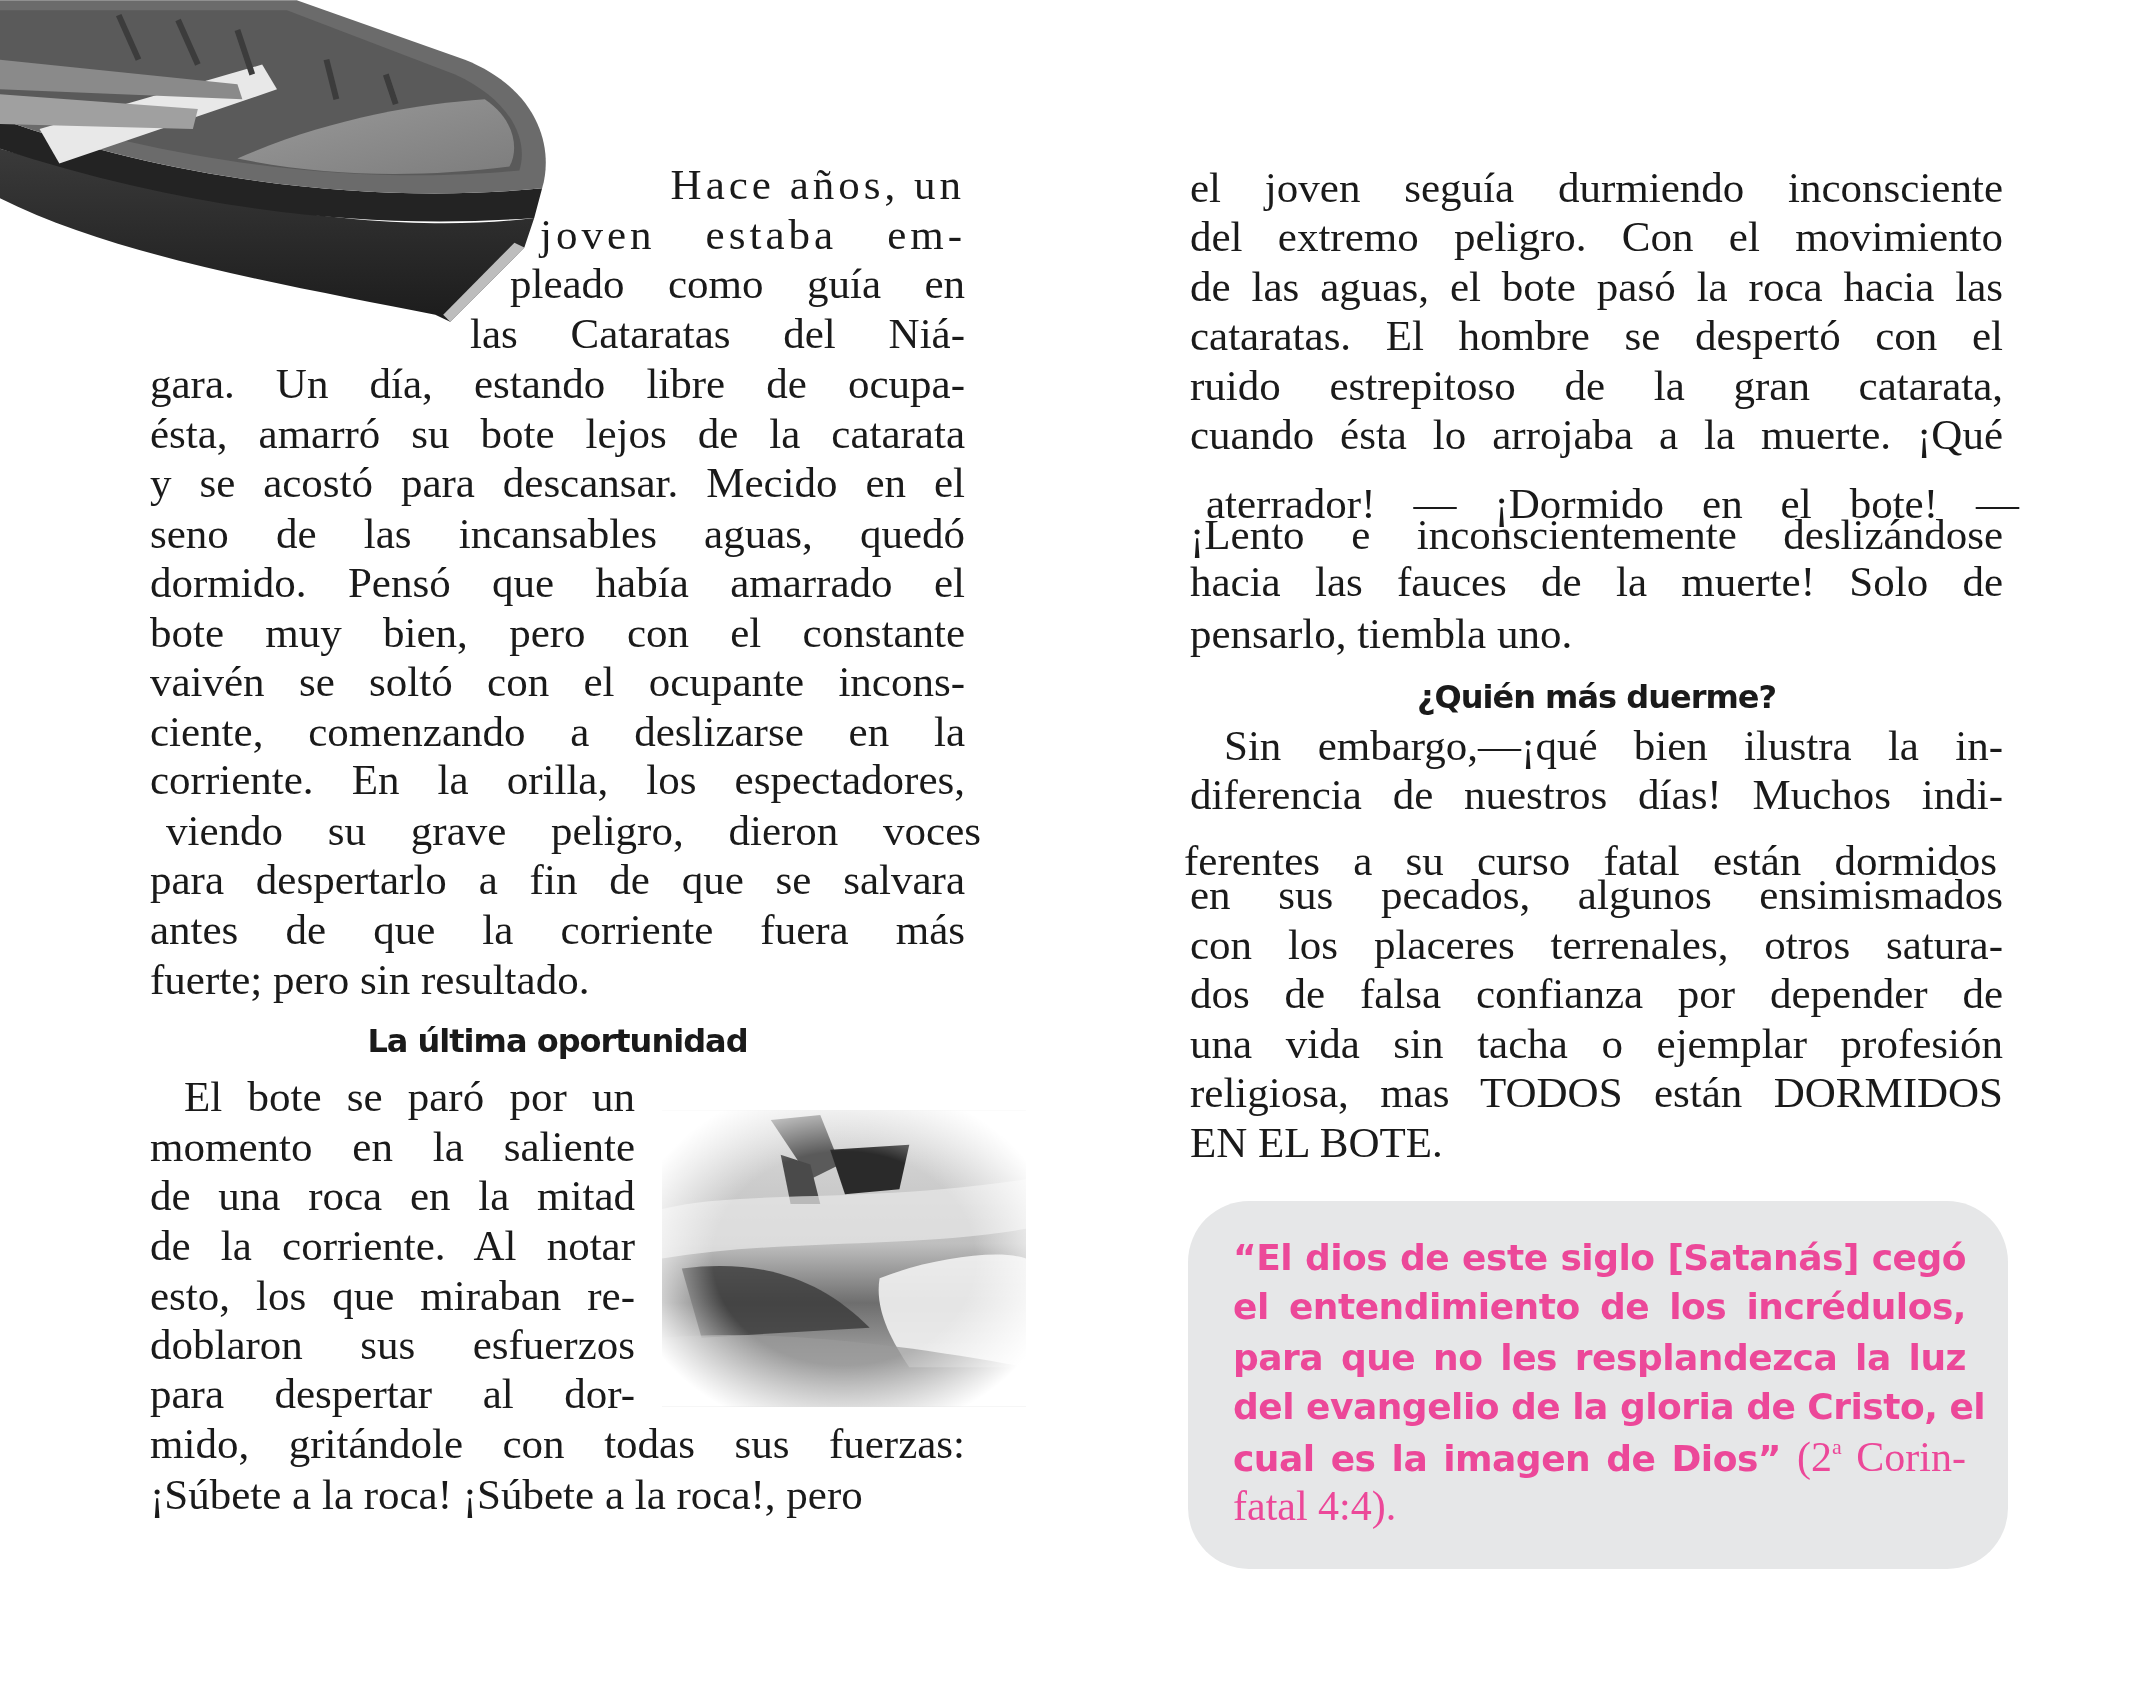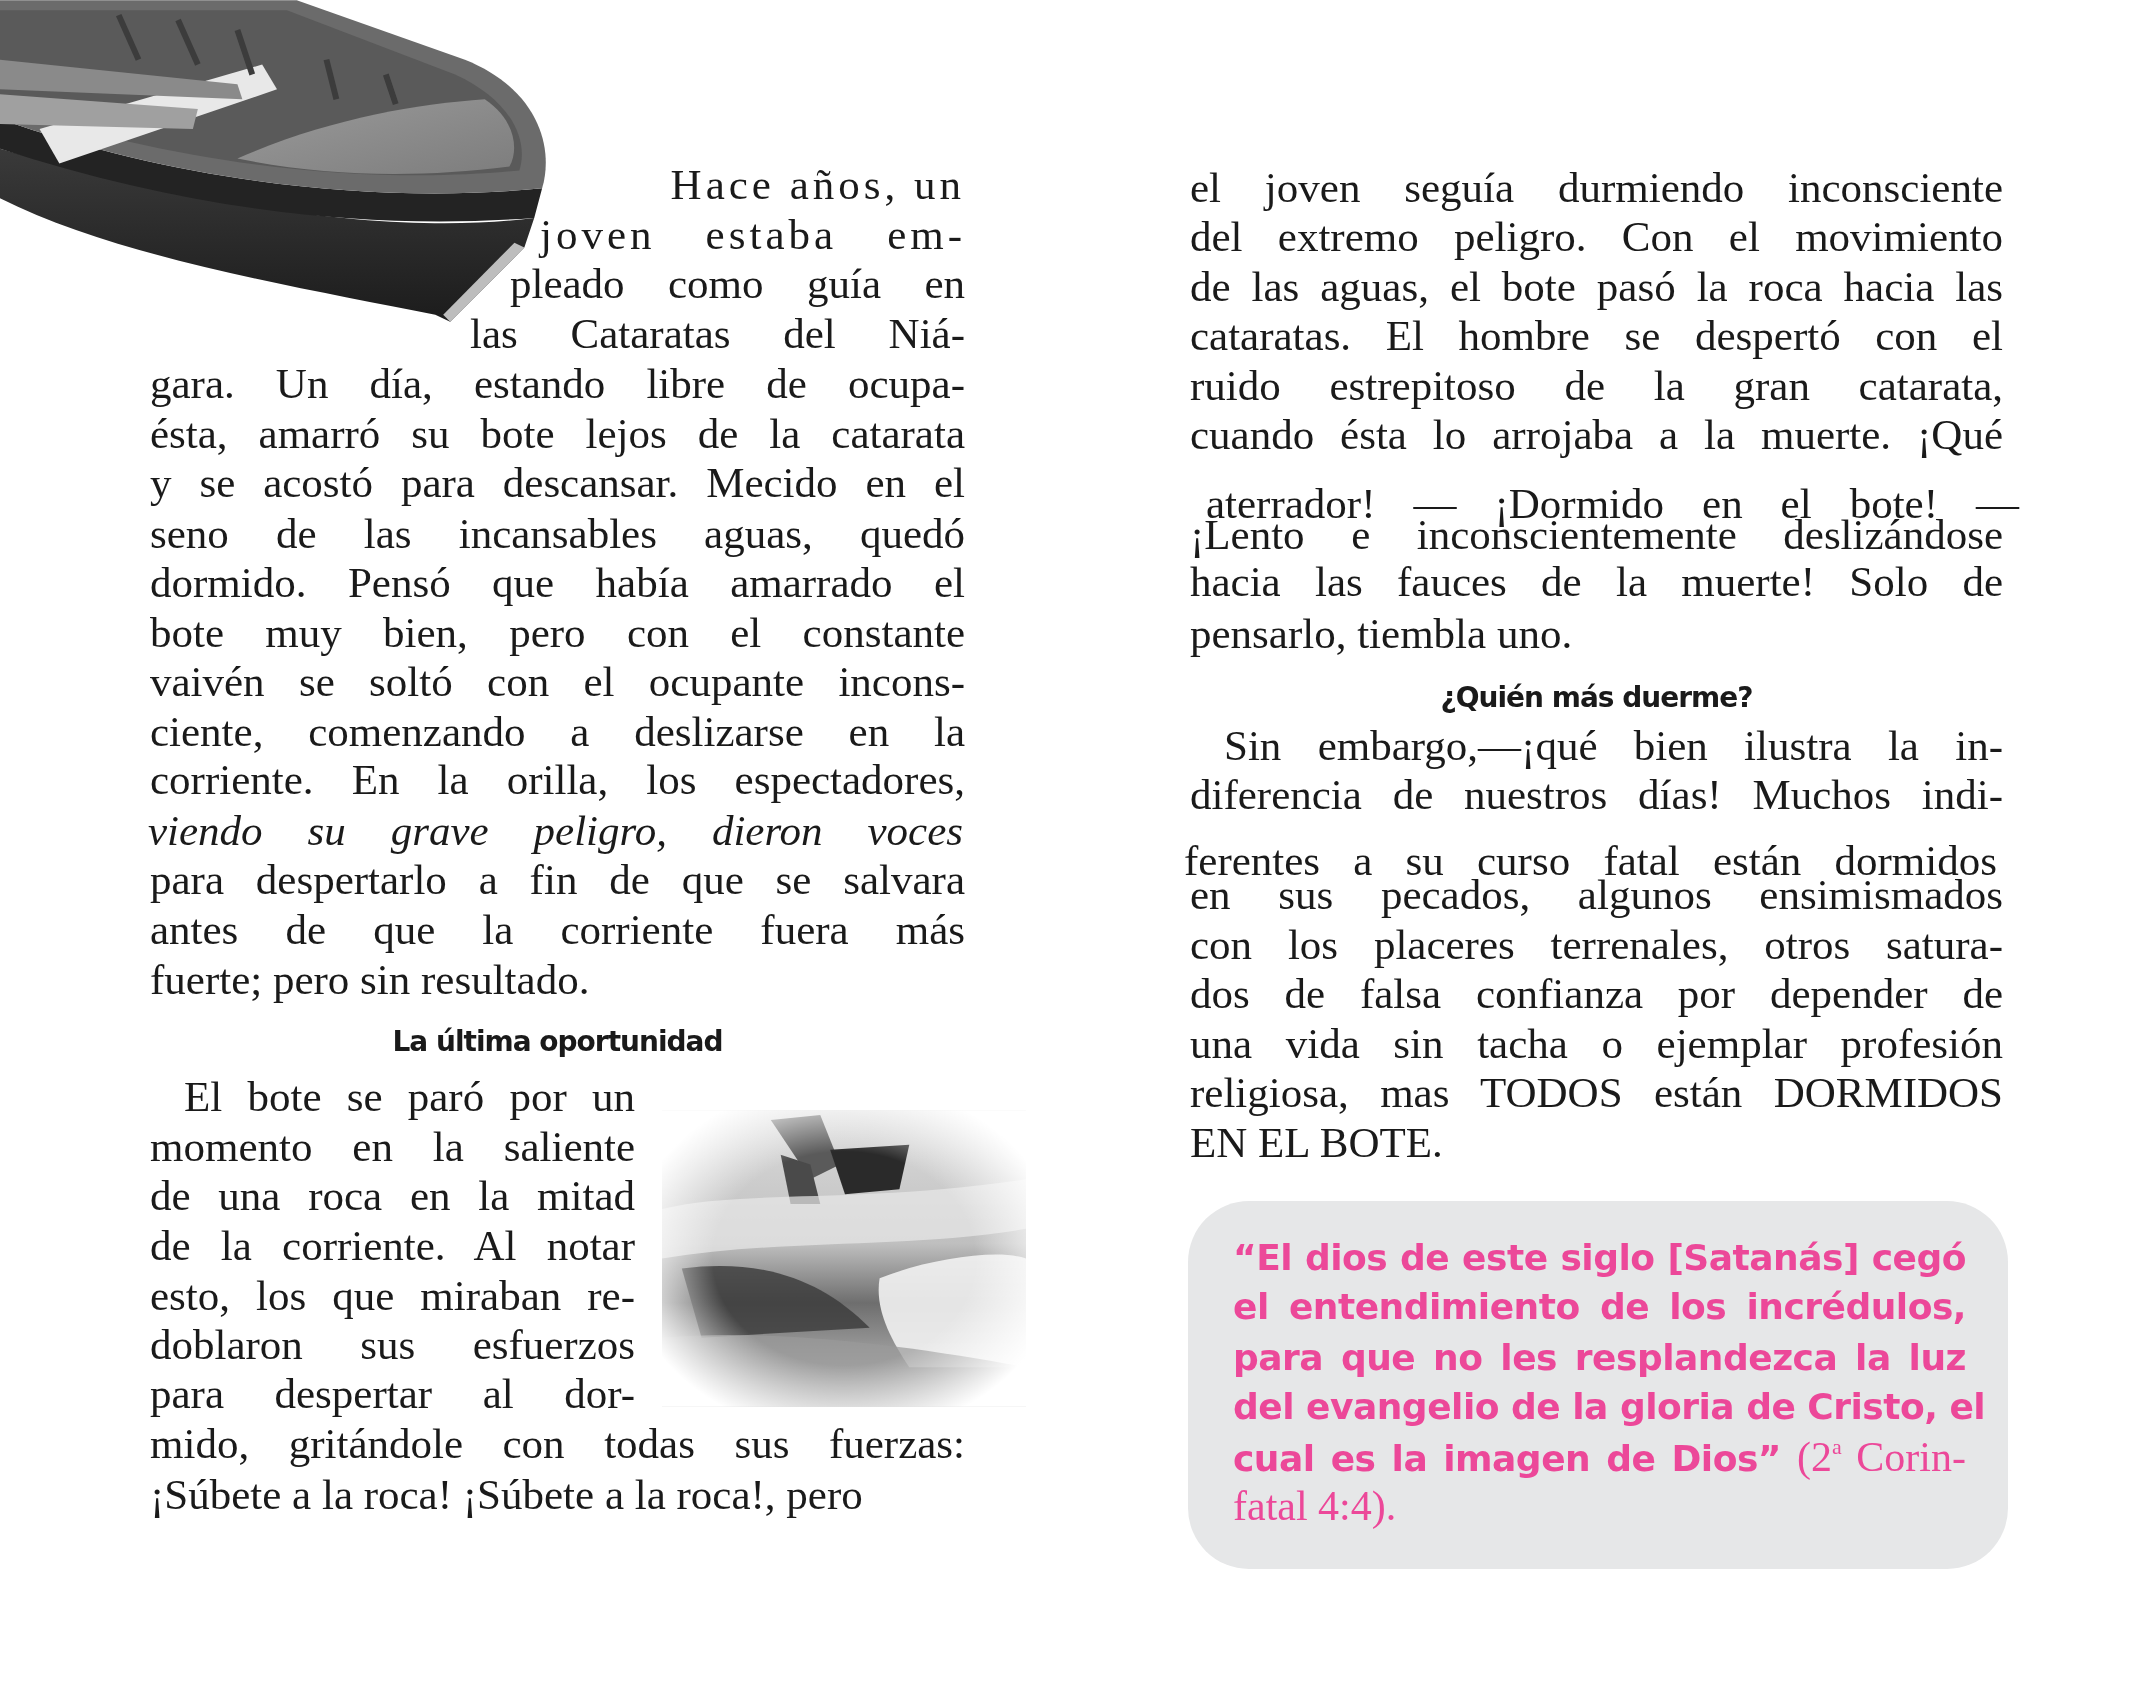--- a/index.html
+++ b/index.html
@@ -11,21 +11,21 @@
     font-size:43px; color:#1a1a1a;
     text-align:justify; text-align-last:justify;
     white-space:nowrap; overflow:visible;
   }
   .line.last { text-align-last:left; }
   .line.wide { letter-spacing:4px; }
   .line.right { text-align:right; text-align-last:right; }
   .heading {
     position:absolute; height:55px; line-height:55px;
     font-family:"DejaVu Sans","Liberation Sans",sans-serif;
-    font-weight:bold; font-size:28px; color:#1a1a1a;
+    font-weight:bold; font-size:32px; color:#1a1a1a;
     text-align:center; letter-spacing:-1px;
   }
   .quote-box {
     position:absolute; left:1188px; top:1201px; width:820px; height:368px;
     background:#e6e7e8; border-radius:61px;
   }
   .qline {
     position:absolute; height:50px; line-height:50px;
     font-family:"DejaVu Sans","Liberation Sans",sans-serif;
     font-weight:bold; font-size:36px; color:#ec4899;
@@ -87,21 +87,21 @@
   <div class="line" style="left:470px; top:309px; width:495px;">las Cataratas del Niá-</div>
   <div class="line" style="left:150px; top:359px; width:815px;">gara. Un día, estando libre de ocupa-</div>
   <div class="line" style="left:150px; top:409px; width:815px;">ésta, amarró su bote lejos de la catarata</div>
   <div class="line" style="left:150px; top:458px; width:815px;">y se acostó para descansar. Mecido en el</div>
   <div class="line" style="left:150px; top:509px; width:815px;">seno de las incansables aguas, quedó</div>
   <div class="line" style="left:150px; top:558px; width:815px;">dormido. Pensó que había amarrado el</div>
   <div class="line" style="left:150px; top:608px; width:815px;">bote muy bien, pero con el constante</div>
   <div class="line" style="left:150px; top:657px; width:815px;">vaivén se soltó con el ocupante incons-</div>
   <div class="line" style="left:150px; top:707px; width:815px;">ciente, comenzando a deslizarse en la</div>
   <div class="line" style="left:150px; top:755px; width:815px;">corriente. En la orilla, los espectadores,</div>
-  <div class="line" style="left:148px; top:806px; width:815px;font-style:italic;">viendo su grave peligro, dieron voces</div>
+  <div class="line" style="left:166px; top:806px; width:815px;">viendo su grave peligro, dieron voces</div>
   <div class="line" style="left:150px; top:855px; width:815px;">para despertarlo a fin de que se salvara</div>
   <div class="line" style="left:150px; top:905px; width:815px;">antes de que la corriente fuera más</div>
   <div class="line last" style="left:150px; top:955px; width:815px;">fuerte; pero sin resultado.</div>
 
   <div class="heading" style="left:150px; top:1014px; width:815px;">La última oportunidad</div>
 
   <div class="line" style="left:150px; top:1072px; width:485px; text-indent:34px;">El bote se paró por un</div>
   <div class="line" style="left:150px; top:1122px; width:485px;">momento en la saliente</div>
   <div class="line" style="left:150px; top:1171px; width:485px;">de una roca en la mitad</div>
   <div class="line" style="left:150px; top:1221px; width:485px;">de la corriente. Al notar</div>

